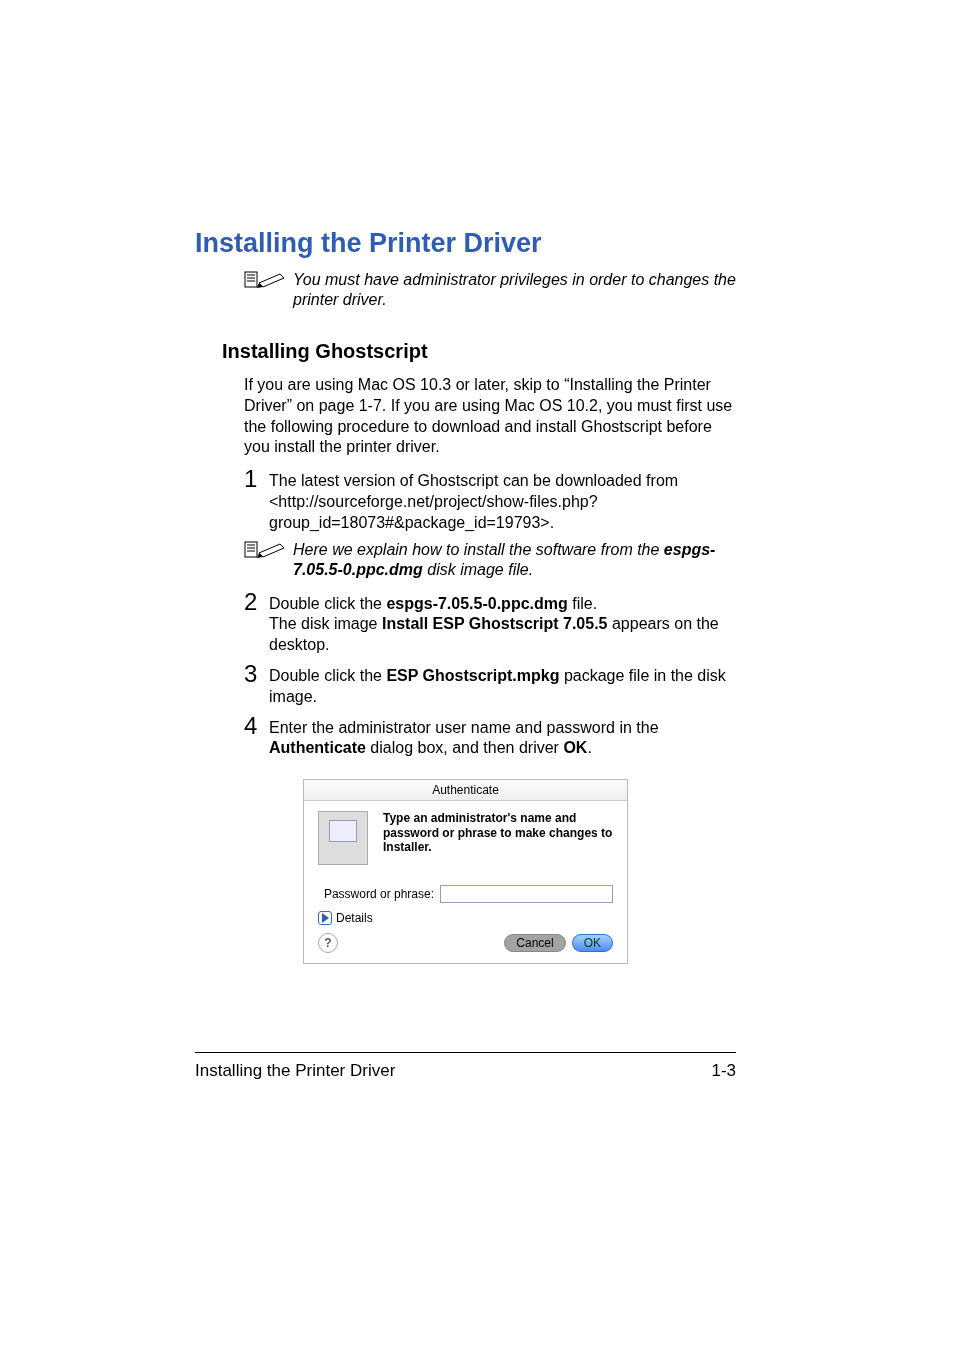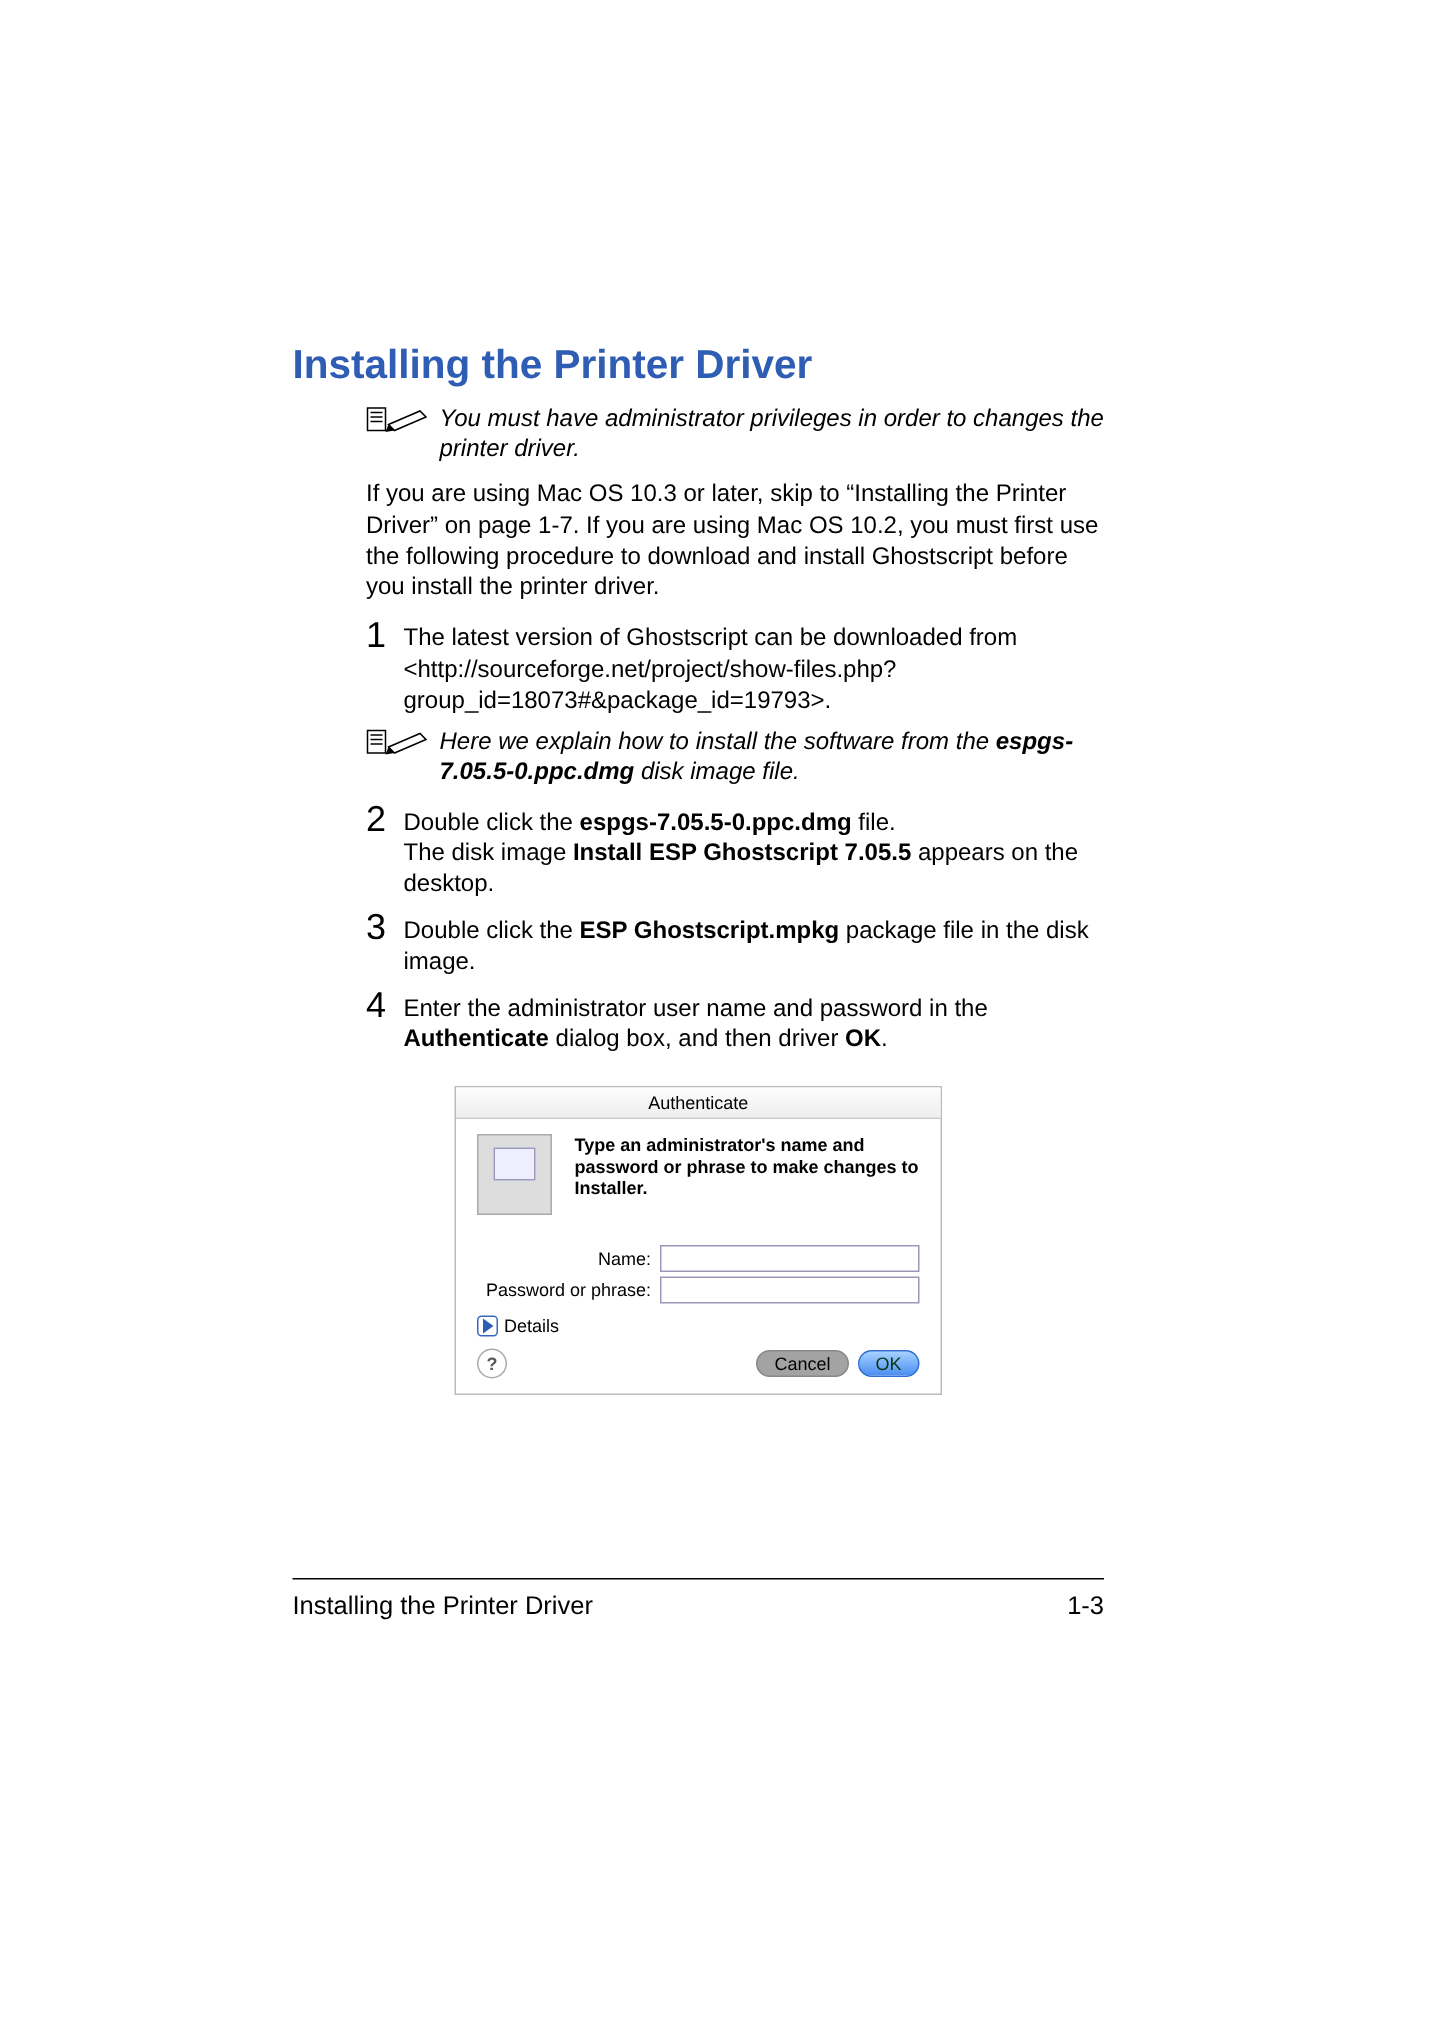--- a/index.html
+++ b/index.html
@@ -113,20 +113,21 @@
         <line x1="3" y1="5" x2="11" y2="5" stroke="#000"></line>
         <line x1="3" y1="8" x2="11" y2="8" stroke="#000"></line>
         <line x1="3" y1="11" x2="11" y2="11" stroke="#000"></line>
         <path d="M15 13 L36 4 L40 8 L19 17 Z" fill="none" stroke="#000"></path>
         <path d="M15 13 L13 18 L19 17" fill="#000"></path>
       </svg>
     <div class="note-text">You must have administrator privileges in order to changes the printer driver.</div>
   </div>
 
 
+  <h2 class="sub-title">Installing Ghostscript</h2>
 
   <p class="para">If you are using Mac OS 10.3 or later, skip to “Installing the Printer Driver” on page 1-7. If you are using Mac OS 10.2, you must first use the following procedure to download and install Ghostscript before you install the printer driver.</p>
 
   <div class="step">
     <div class="step-num">1</div>
     <div class="step-body">The latest version of Ghostscript can be downloaded from &lt;http://sourceforge.net/project/show-files.php?group_id=18073#&amp;package_id=19793&gt;.</div>
   </div>
 
   <div class="note-row" style="margin-top:6px;">
     <svg class="note-icon-svg" viewBox="0 0 43 19">
@@ -165,24 +166,20 @@
   </div>
 
   <div class="dialog">
     <div class="dialog-title">Authenticate</div>
     <div class="dialog-body">
       <div class="dialog-top">
         <div class="dialog-icon"></div>
         <div class="dialog-prompt">Type an administrator's name and password or phrase to make changes to Installer.</div>
       </div>
       <div class="field-row">
-        <div class="field-label">Name:</div>
-        <div class="field-input"></div>
-      </div>
-      <div class="field-row">
         <div class="field-label">Password or phrase:</div>
         <div class="field-input"></div>
       </div>
       <div class="details-row">
         <span style="border:1px solid #3a68c1;padding:1px 2px 1px 3px;border-radius:3px;display:inline-flex;align-items:center;">
             <span class="details-tri-inner"></span>
           </span>
         <span class="details-label">Details</span>
       </div>
       <div class="dialog-btns">

